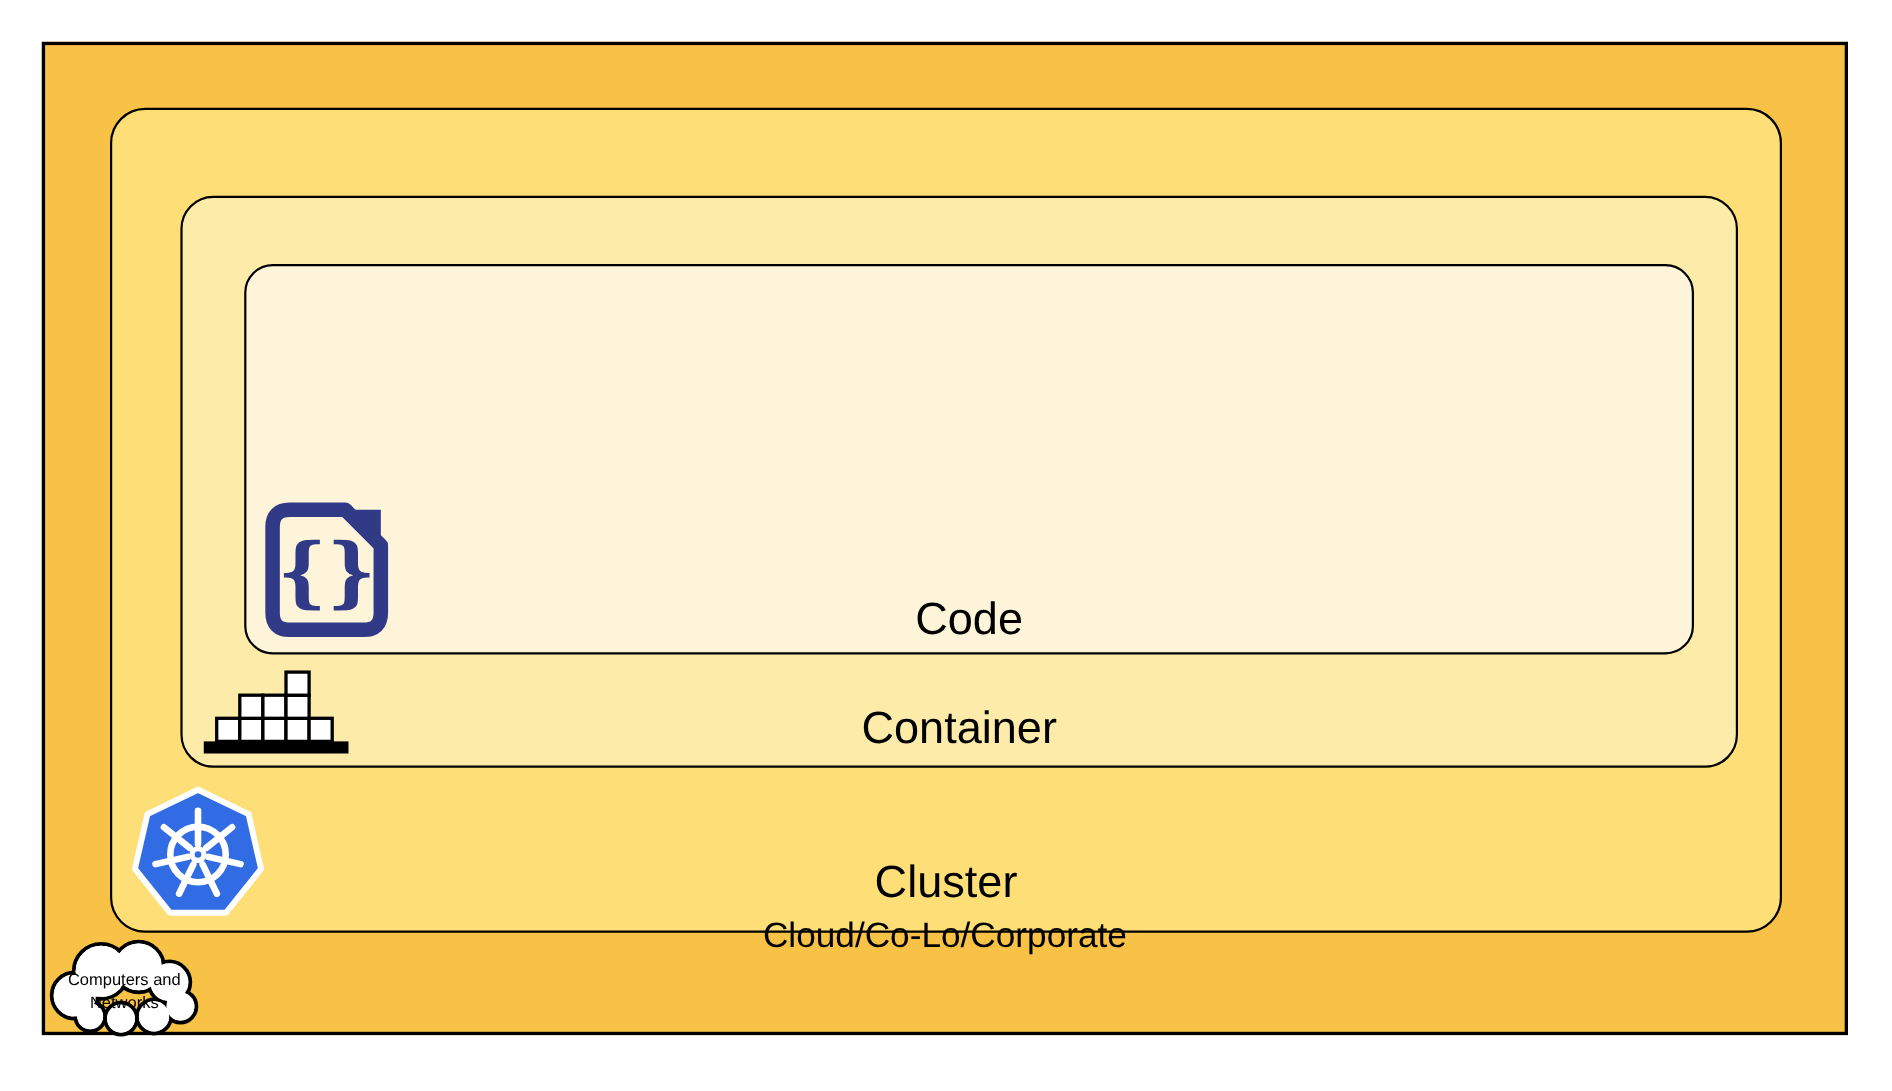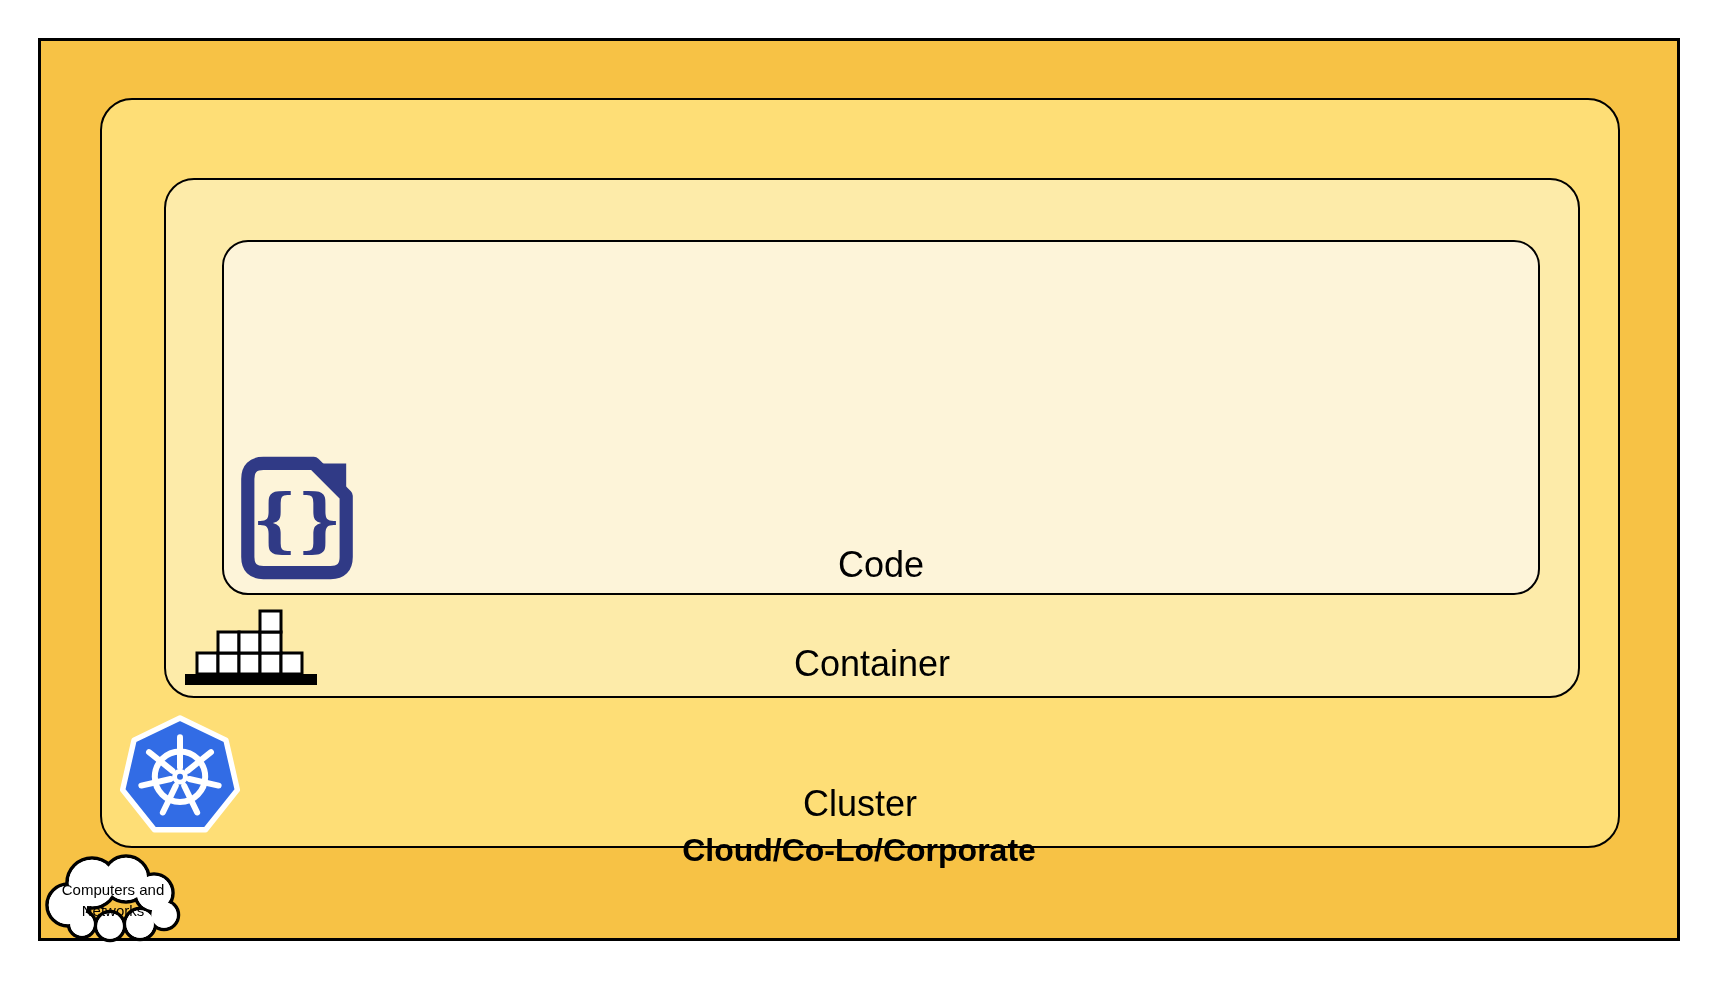--- a/index.html
+++ b/index.html
@@ -19,27 +19,27 @@
   #layer-container{
     left:62px;top:78px;width:1416px;height:520px;
     background:#FDEBA9;border:2px solid #000;border-radius:30px;
   }
   #layer-code{
     left:56px;top:60px;width:1318px;height:355px;
     background:#FDF4D9;border:2px solid #000;border-radius:26px;
   }
   .layer-label{
     position:absolute;left:0;right:0;text-align:center;
-    color:#000;font-size:36px;line-height:1.0;white-space:pre;
+    color:#000;font-size:41px;line-height:1.0;white-space:pre;
   }
   #code-label{bottom:10px;}
   #container-label{bottom:14px;}
   #cluster-label{bottom:24px;}
   #datacenter-label{
-    bottom:-5px;font-size:32px;line-height:37px;font-weight:bold;
+    bottom:-5px;font-size:32px;line-height:37px;
   }
   .icon{position:absolute;}
   #code-file-icon{left:13px;top:213px;width:120px;height:126px;}
   #container-blocks-icon{left:19px;top:428px;width:132px;height:78px;}
   #kubernetes-icon{left:18px;top:613px;width:120px;height:124px;}
   #computers-networks-cloud{left:-1px;top:805px;width:142px;height:98px;z-index:5;}
   .cloud-text{
     font-family:"Liberation Sans", sans-serif;font-size:15px;fill:#000;
   }
 </style>

